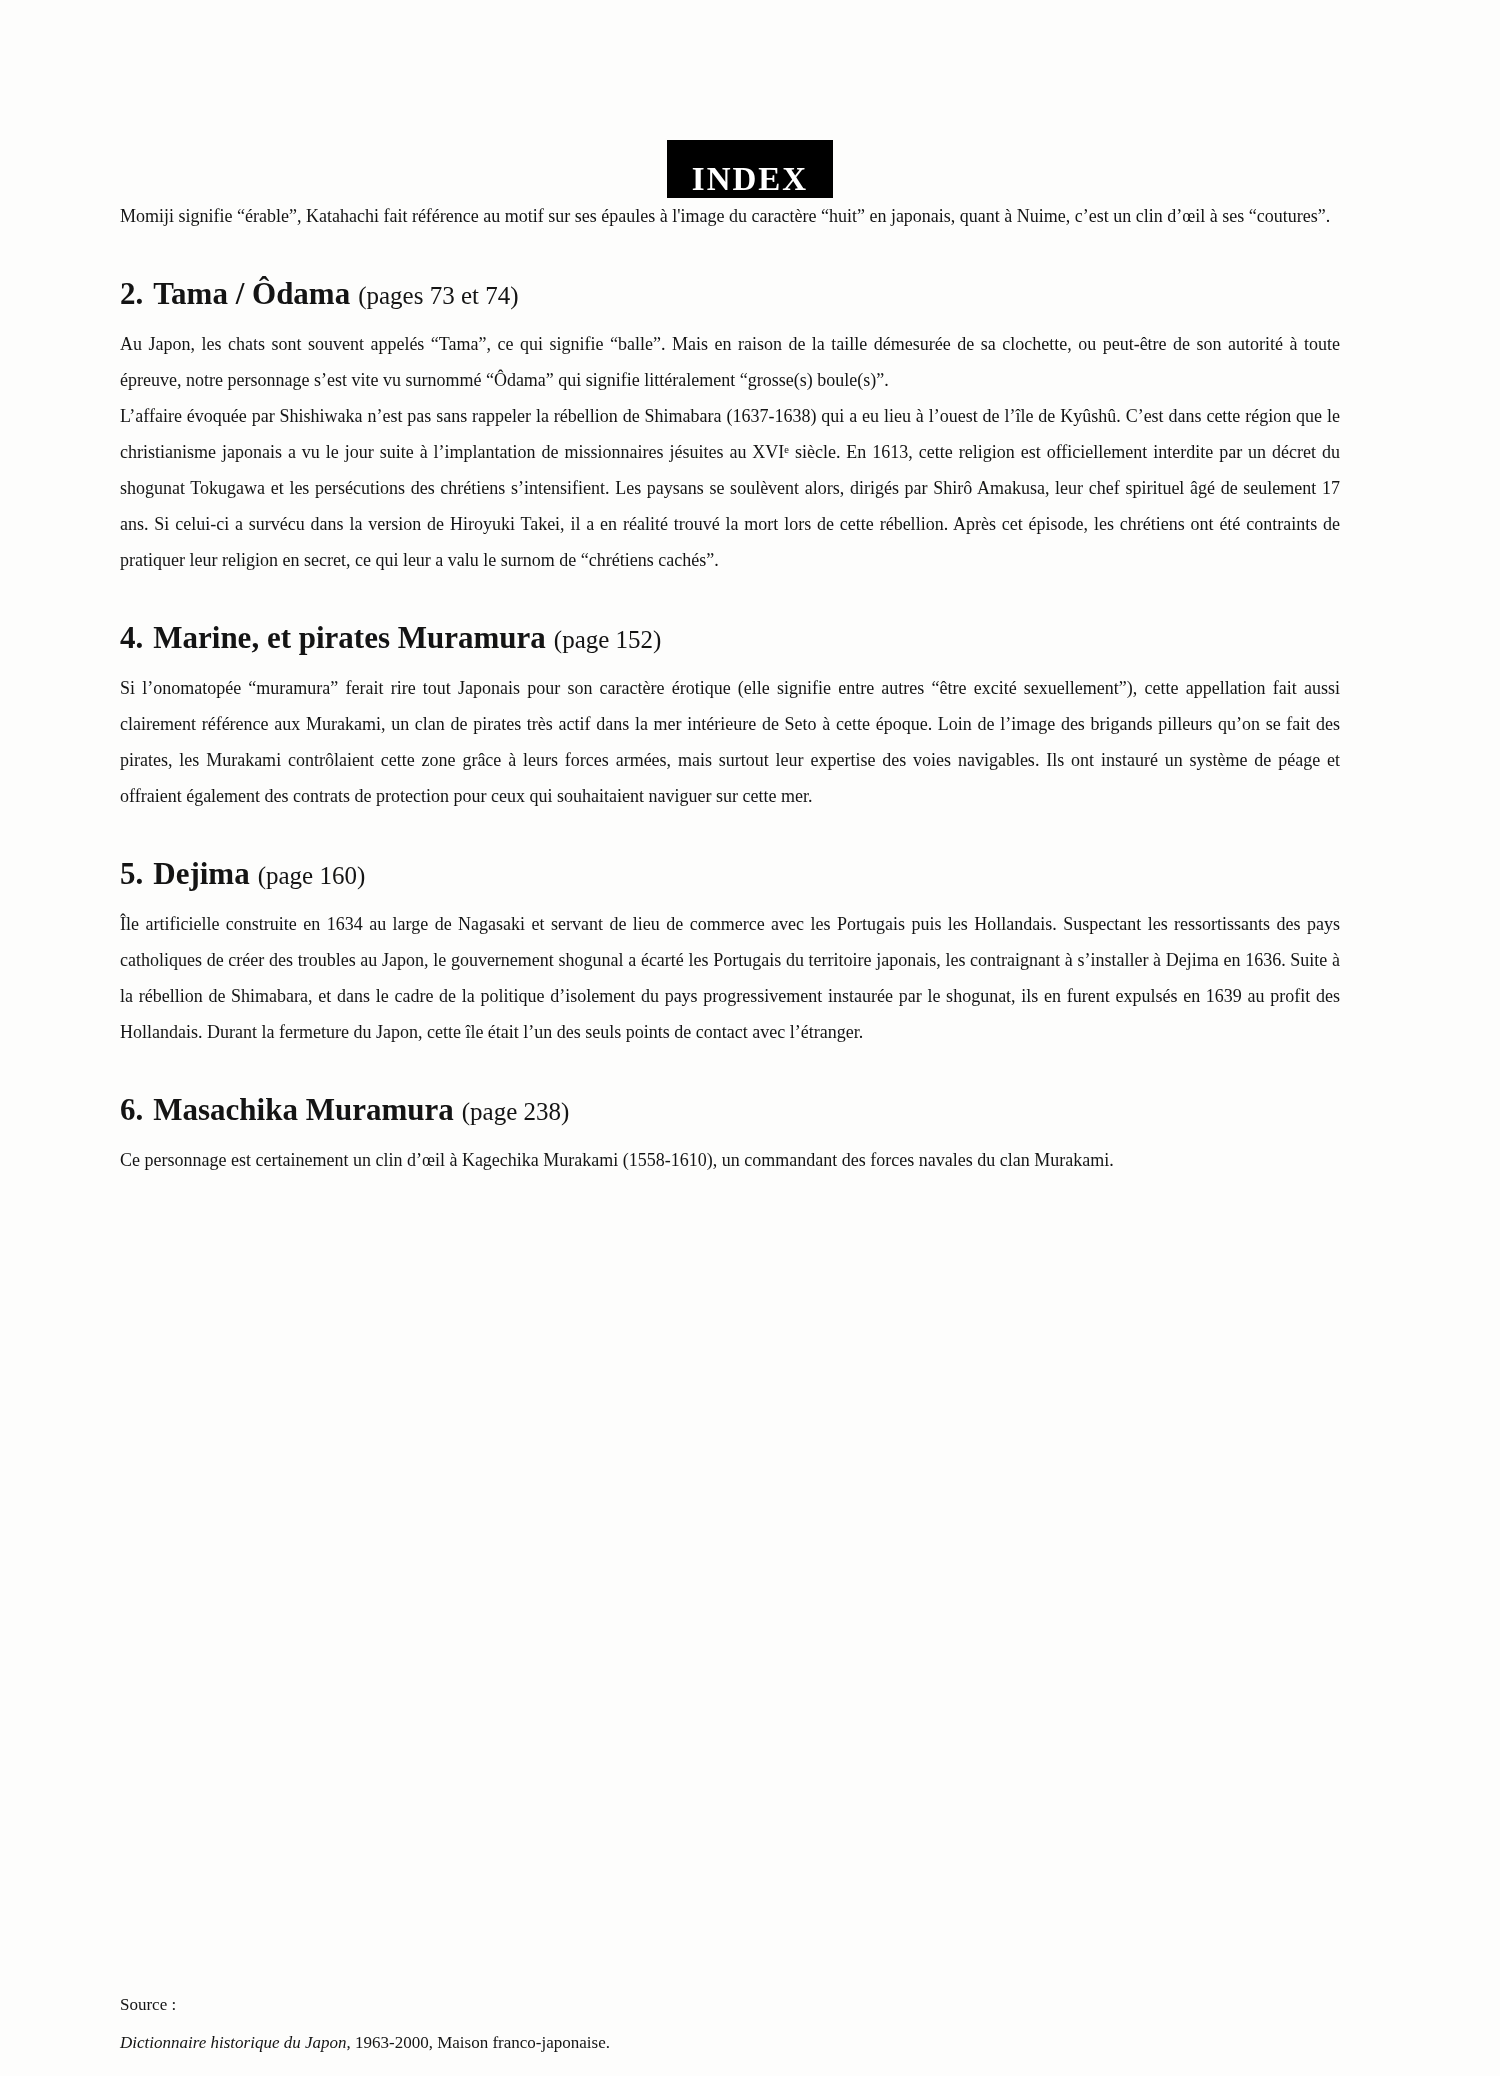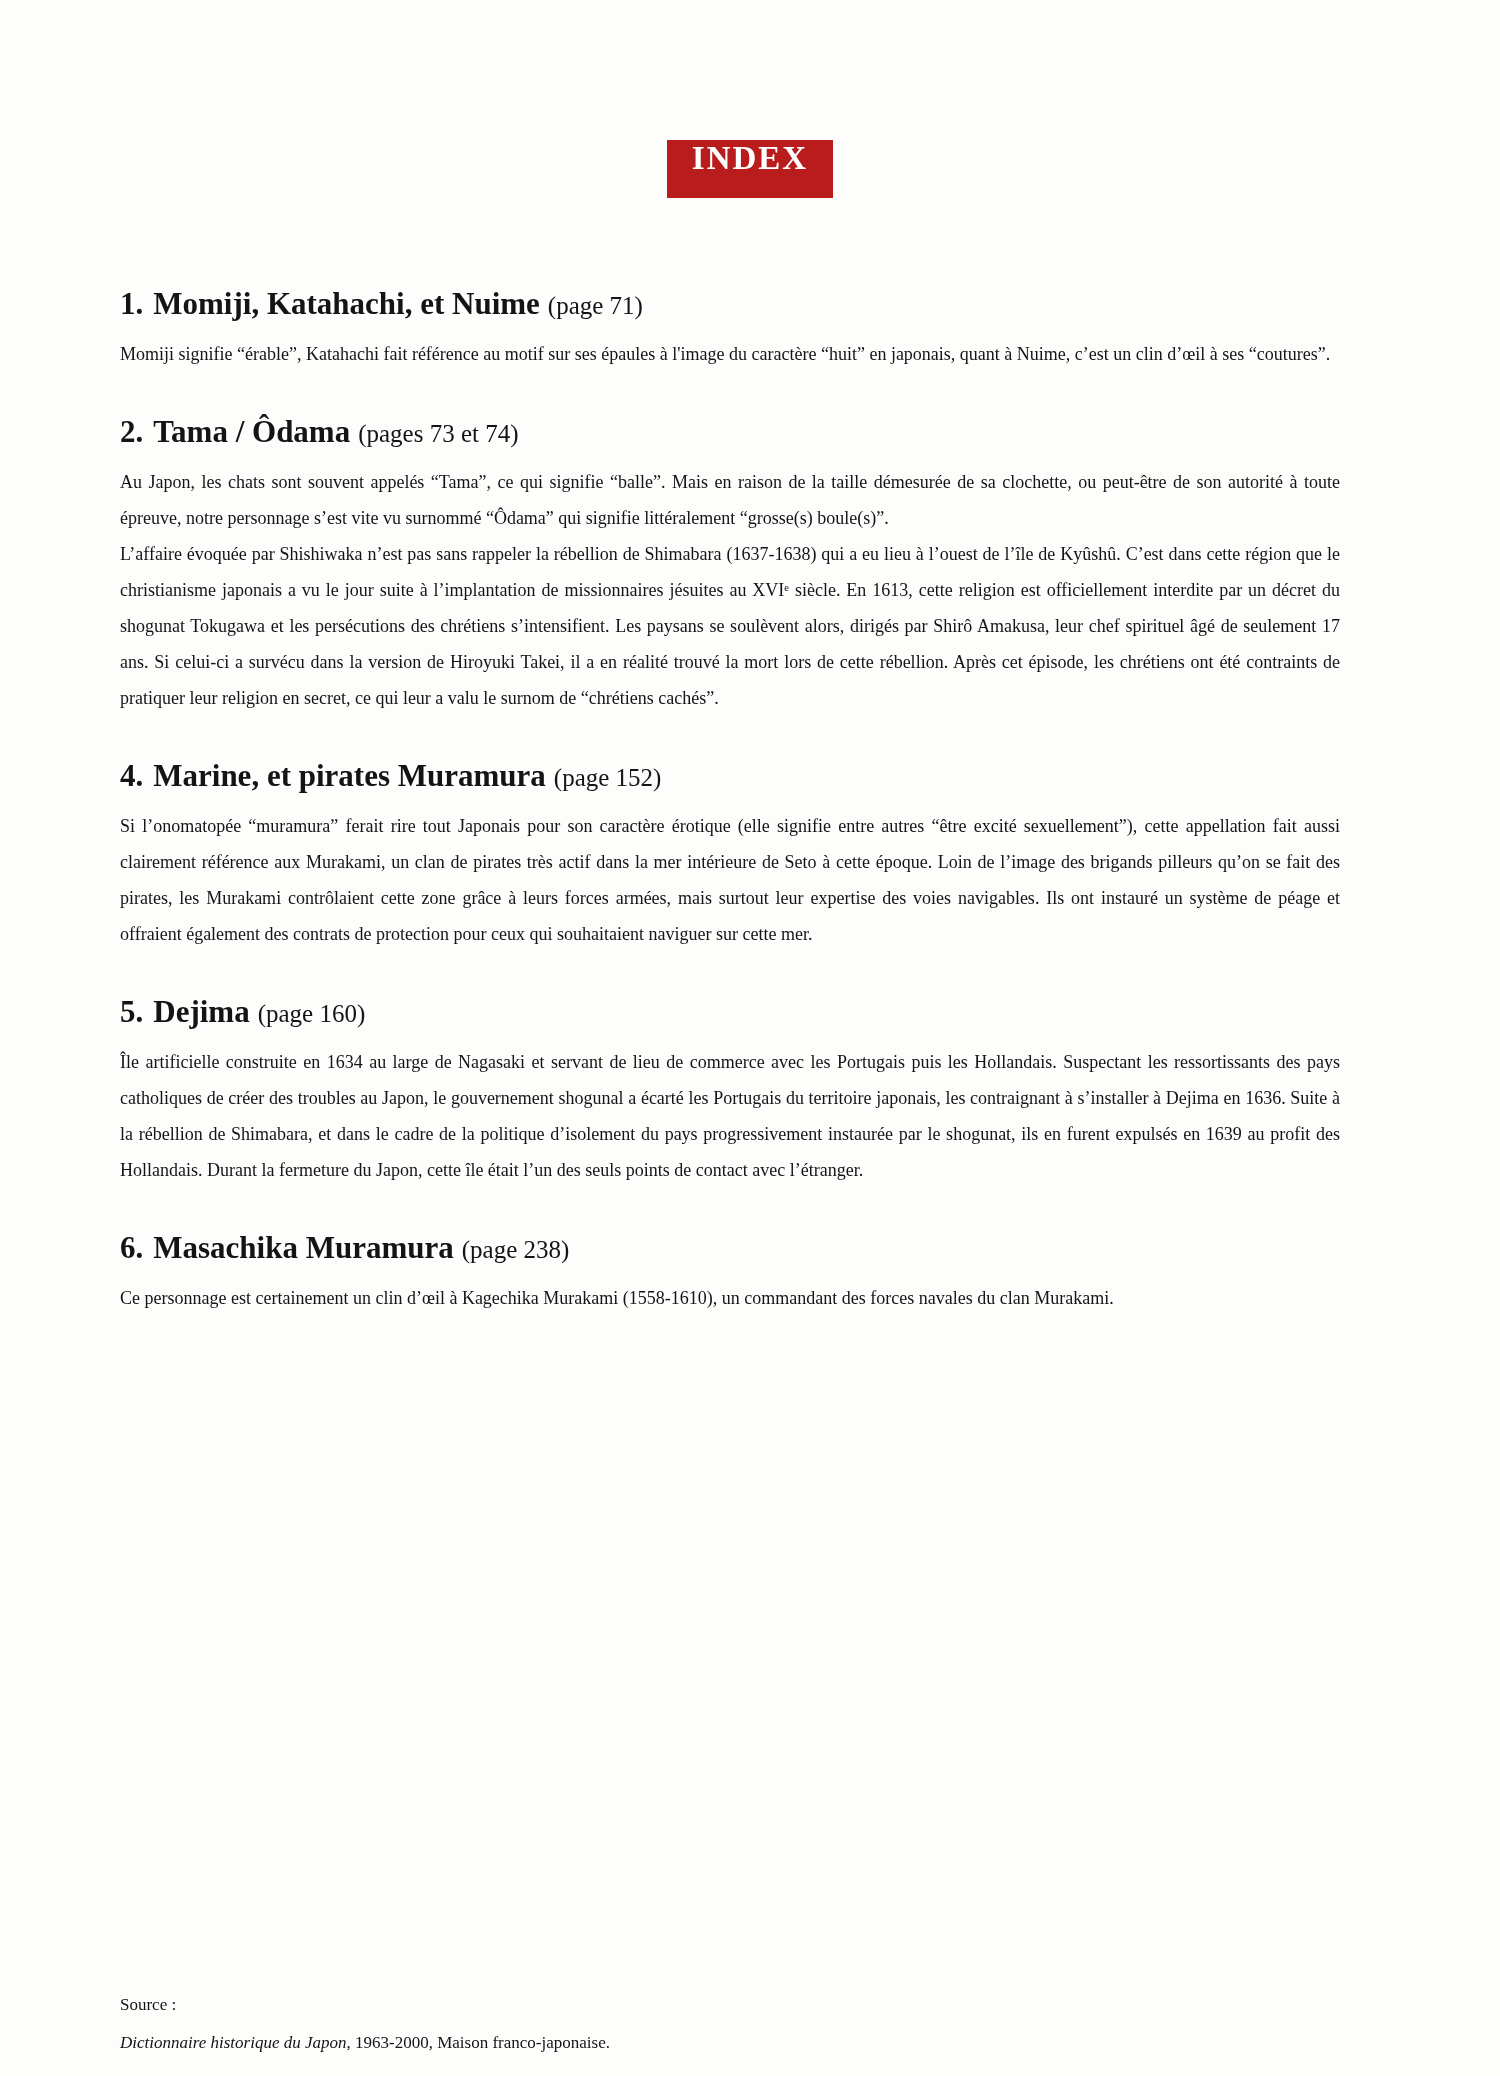--- a/index.html
+++ b/index.html
@@ -11,24 +11,24 @@
     font-family: "Liberation Serif", "DejaVu Serif", serif;
     position: relative;
     overflow: hidden;
   }
   .page { width: 1500px; height: 2076px; position: relative; }
 
   .index-box {
     width: 166px;
     height: 58px;
     margin: 140px auto 0 auto;
-    background: #b91c1c;
+    background: #000000;
     color: #ffffff;
     display: flex;
-    align-items: flex-start;
+    align-items: flex-end;
     justify-content: center;
     font-weight: bold;
     font-size: 33px;
     letter-spacing: 2px;
   }
 
   .content {
     width: 1220px;
     margin-left: 120px;
   }
@@ -69,23 +69,20 @@
 
 <div class="page">
 
   <div class="index-box">
     <span>INDEX</span>
   </div>
 
   <div class="content">
 
     <section>
-      <h2 class="entry-heading first">
-        <span class="entry-number">1.</span><span class="entry-title">Momiji, Katahachi, et Nuime</span><span class="entry-pageref">(page 71)</span>
-      </h2>
       <p class="entry-body">Momiji signifie “érable”, Katahachi fait référence au motif sur ses épaules à l'image du caractère “huit” en japonais, quant à Nuime, c’est un clin d’œil à ses “coutures”.</p>
     </section>
 
     <section>
       <h2 class="entry-heading">
         <span class="entry-number">2.</span><span class="entry-title">Tama / Ôdama</span><span class="entry-pageref">(pages 73 et 74)</span>
       </h2>
       <p class="entry-body">Au Japon, les chats sont souvent appelés “Tama”, ce qui signifie “balle”. Mais en raison de la taille démesurée de sa clochette, ou peut-être de son autorité à toute épreuve, notre personnage s’est vite vu surnommé “Ôdama” qui signifie littéralement “grosse(s) boule(s)”.</p>
     </section>
 

